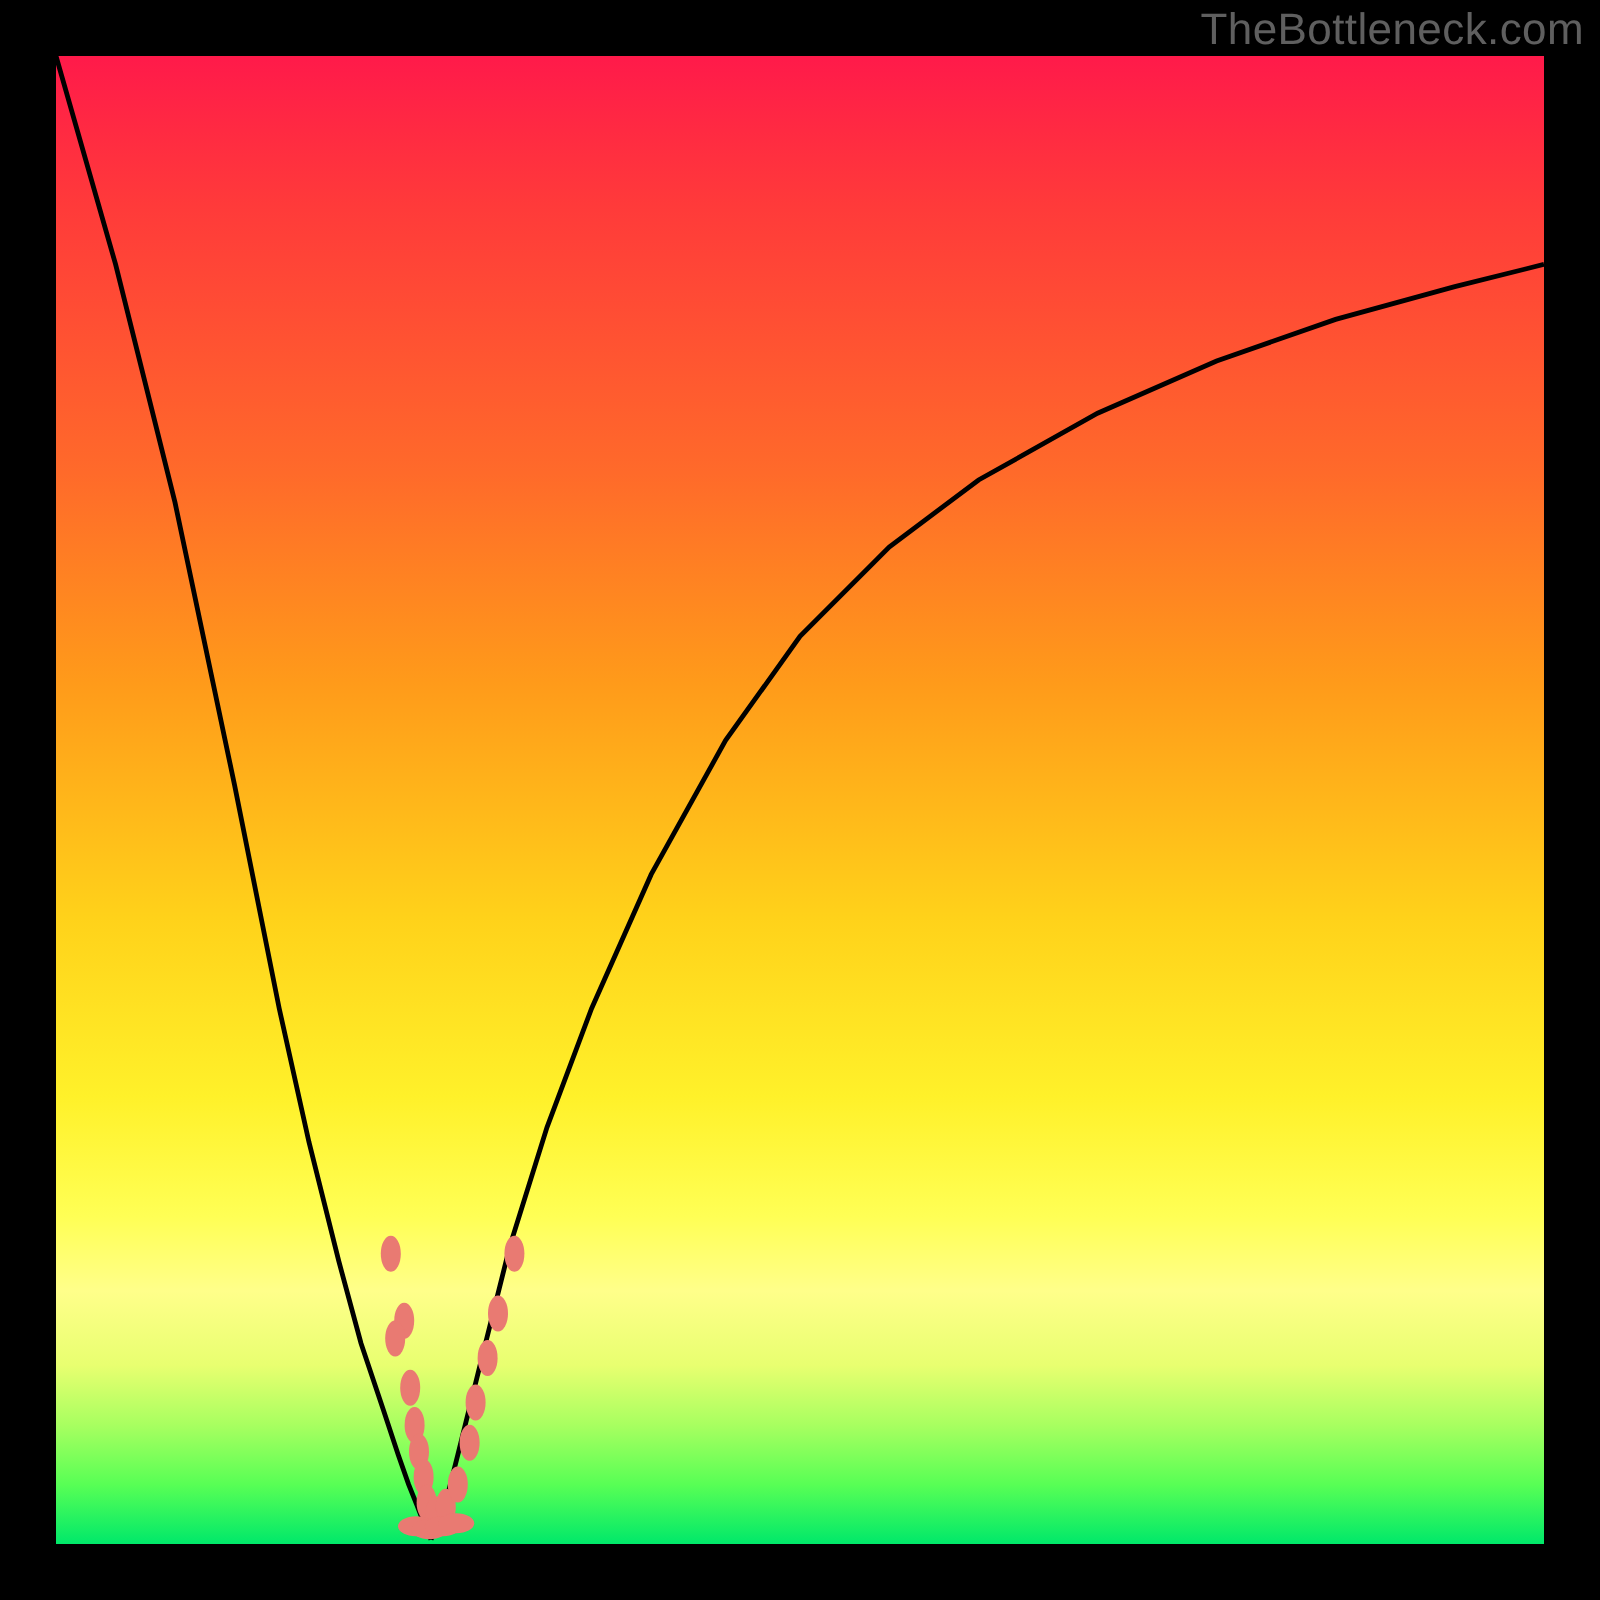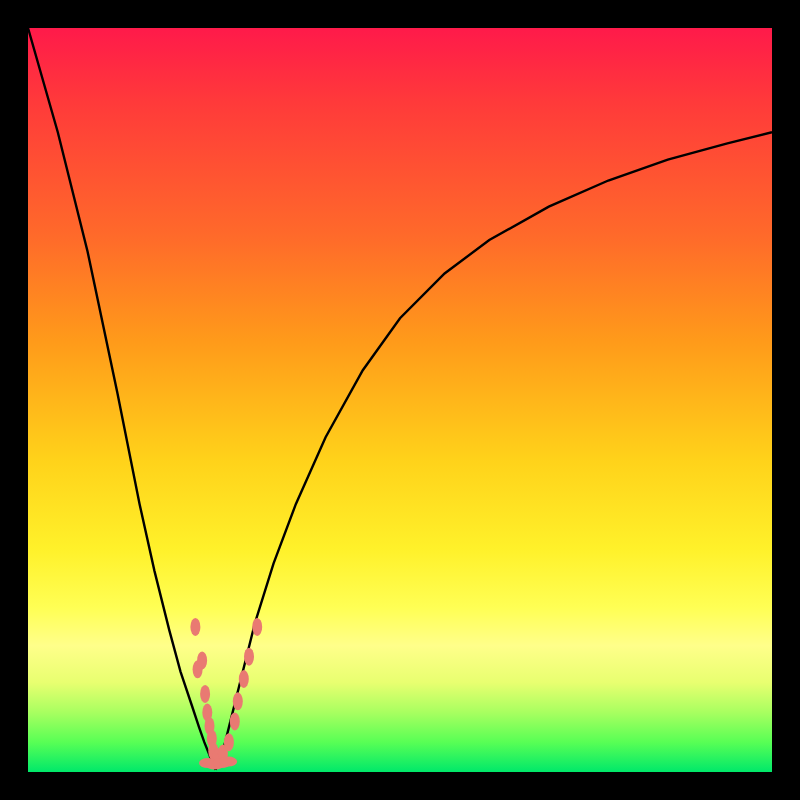--- a/index.html
+++ b/index.html
@@ -61,20 +61,21 @@
   }
   .marker {
     fill: #e97a72;
     stroke: none;
   }
 </style>
 </head>
 <body>
 
 <div class="frame">
+  <div class="watermark">TheBottleneck.com</div>
   <div class="plot">
     <svg class="curve" viewBox="0 0 744 744" preserveAspectRatio="none">
       <path id="left-curve" d="M0.0 0.0 L29.8 104.2 L59.5 223.2 L89.3 364.6 L111.6 476.2 L126.5 543.1 L141.4 602.6 L152.5 643.6 L163.7 677.0 L171.1 699.4 L176.3 714.2 L180.8 725.4 L184.5 735.1 L187.5 741.8"></path>
       <path id="right-curve" d="M187.5 741.8 L193.4 729.1 L200.9 699.4 L212.0 654.7 L226.9 595.2 L245.5 535.7 L267.8 476.2 L297.6 409.2 L334.8 342.2 L372.0 290.2 L416.6 245.5 L461.3 212.0 L520.8 178.6 L580.3 152.5 L639.8 131.7 L699.4 115.3 L744.0 104.2"></path>
       <g id="markers">
           <ellipse cx="167.4" cy="598.9" rx="5" ry="9" class="marker"></ellipse>
           <ellipse cx="174.1" cy="632.4" rx="5" ry="9" class="marker"></ellipse>
           <ellipse cx="169.6" cy="641.3" rx="5" ry="9" class="marker"></ellipse>
           <ellipse cx="177.1" cy="665.9" rx="5" ry="9" class="marker"></ellipse>
           <ellipse cx="179.3" cy="684.5" rx="5" ry="9" class="marker"></ellipse>

